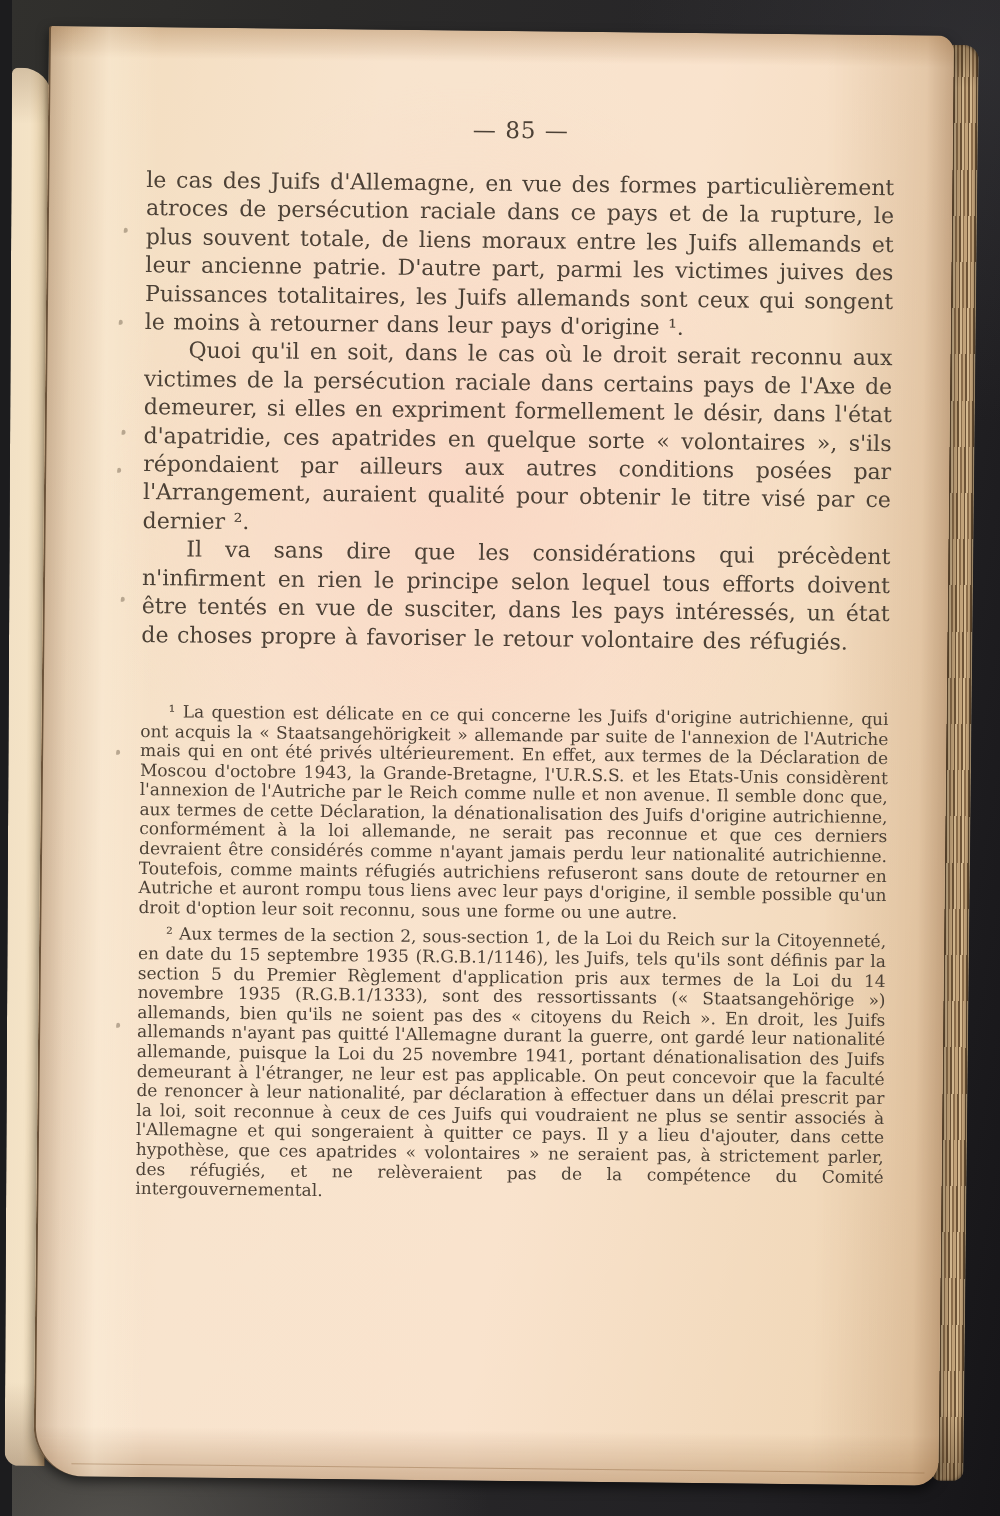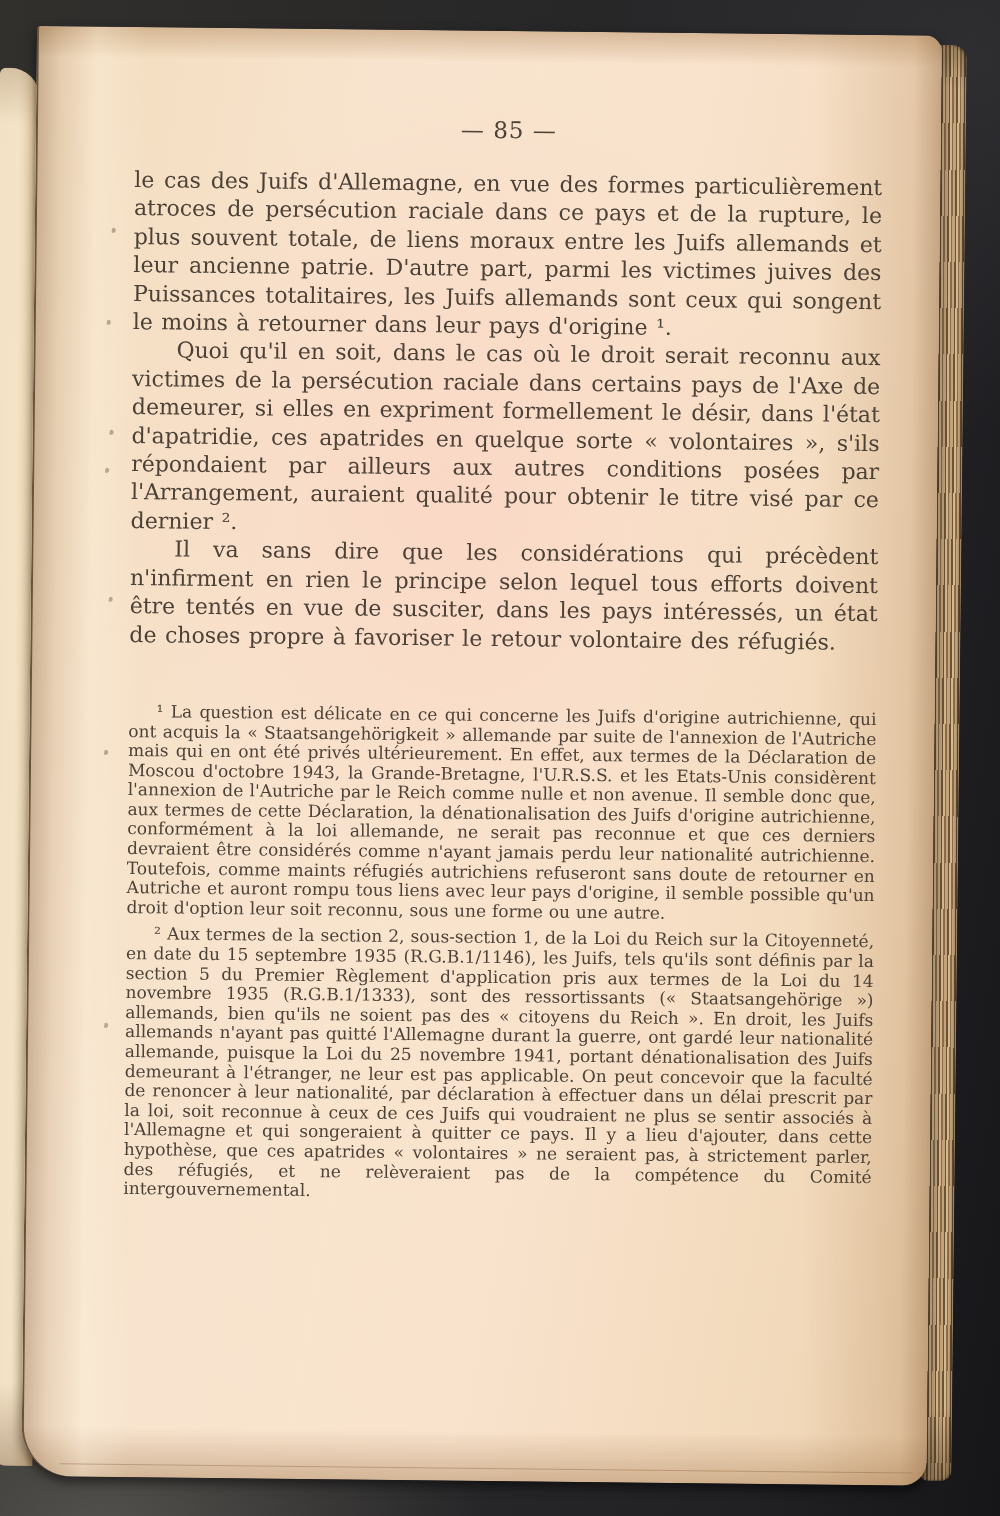--- a/index.html
+++ b/index.html
@@ -12,20 +12,21 @@
     font-family: "DejaVu Serif", serif;
     background: #1c1c1e;
   }
   
   .scene {
     position: absolute; inset: 0;
     background:
       radial-gradient(ellipse 55% 26% at 10% 101%, rgba(110,107,100,0.60), rgba(110,107,100,0) 70%),
       radial-gradient(ellipse 60% 40% at 98% 4%, rgba(70,70,74,0.35), rgba(70,70,74,0) 60%),
       linear-gradient(100deg, #31302d 0%, #2b2a29 25%, #272628 55%, #212023 80%, #161518 100%);
+    margin-left: 12px;
   }
   
   .facing-page {
     position: absolute; left: 0; top: 68px; width: 40px; height: 1398px;
     background:
       linear-gradient(180deg, rgba(120,90,60,0.25) 0%, rgba(120,90,60,0) 4%, rgba(120,90,60,0) 94%, rgba(100,70,45,0.35) 100%),
       linear-gradient(90deg, #f2e1c5 0%, #f4e3c6 45%, #e9d3ae 80%, #c8a97e 97%, #9a7a54 100%);
     border-radius: 6px 30px 0 14px;
     transform: rotate(0.3deg);
     transform-origin: top right;

